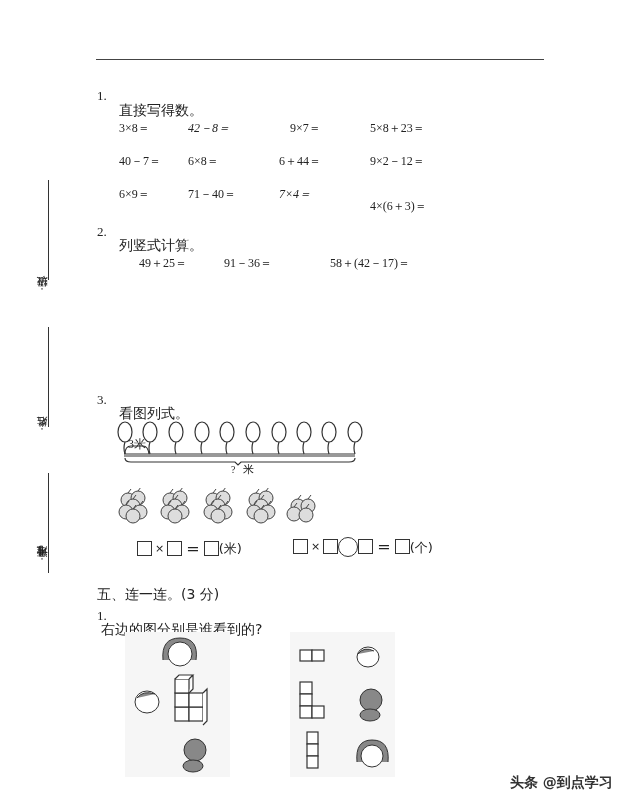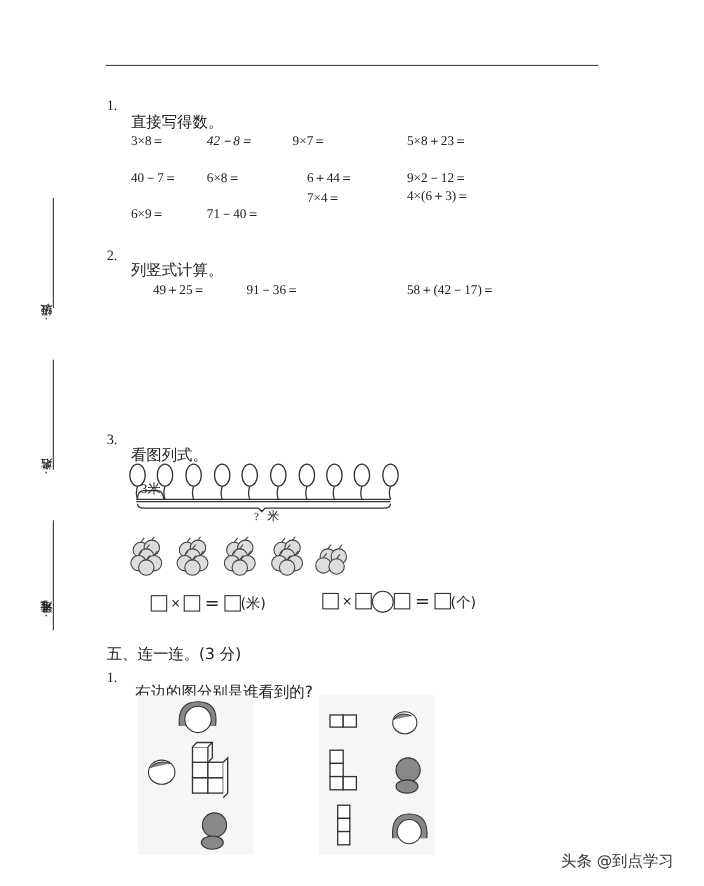--- a/index.html
+++ b/index.html
@@ -29,38 +29,38 @@
 <div class="abs vline" style="left:48px; top:327px; height:100px;"></div>
 <div class="abs vlabel" style="left:36px; top:425px;">姓名：</div>
 <div class="abs vline" style="left:48px; top:473px; height:100px;"></div>
 <div class="abs vlabel" style="left:36px; top:555px;">准考证号：</div>
 
 <div class="abs qnum" style="left:97px; top:88px;">1.</div>
 <div class="abs qtitle" style="left:119px; top:86px;">直接写得数。</div>
 
 <div class="abs eq" style="left:119px; top:120px;">3×8＝</div>
 <div class="abs eq" style="left:188px; top:120px;font-style:italic;">42－8＝</div>
-<div class="abs eq" style="left:266px; top:120px;">9×7＝</div>
+<div class="abs eq" style="left:290px; top:120px;">9×7＝</div>
 <div class="abs eq" style="left:370px; top:120px;">5×8＋23＝</div>
 
 <div class="abs eq" style="left:119px; top:153px;text-align:right;">40－7＝</div>
 <div class="abs eq" style="left:188px; top:153px;">6×8＝</div>
 <div class="abs eq" style="left:279px; top:153px;">6＋44＝</div>
 <div class="abs eq" style="left:370px; top:153px;">9×2－12＝</div>
 
 <div class="abs eq" style="left:119px; top:186px;">6×9＝</div>
 <div class="abs eq" style="left:188px; top:186px;">71－40＝</div>
-<div class="abs eq" style="left:279px; top:172px;">7×4＝</div>
-<div class="abs eq" style="left:370px; top:170px;">4×(6＋3)＝</div>
+<div class="abs eq" style="left:279px; top:186px;font-style:italic;">7×4＝</div>
+<div class="abs eq" style="left:370px; top:198px;">4×(6＋3)＝</div>
 
 <div class="abs qnum" style="left:97px; top:224px;">2.</div>
 <div class="abs qtitle" style="left:119px; top:221px;">列竖式计算。</div>
 <div class="abs eq" style="left:119px; top:255px;margin-left:20px;">49＋25＝</div>
 <div class="abs eq" style="left:224px; top:255px;">91－36＝</div>
-<div class="abs eq" style="left:330px; top:255px;margin-left:40px;">58＋(42－17)＝</div>
+<div class="abs eq" style="left:330px; top:255px;">58＋(42－17)＝</div>
 
 <div class="abs qnum" style="left:97px; top:392px;">3.</div>
 <div class="abs qtitle" style="left:119px; top:389px;">看图列式。</div>
 
 <svg class="abs" style="left:115px; top:418px;" width="260" height="62">
   <g fill="none" stroke="#333" stroke-width="1.2">
     <g>
       <ellipse cx="10" cy="14" rx="7" ry="10"></ellipse>
         <path d="M10 24 q-2 6 0 12"></path>
       <ellipse cx="35" cy="14" rx="7" ry="10"></ellipse>
@@ -121,21 +121,21 @@
 
 <div class="abs" style="left:137px; top:538px; white-space:nowrap;">
   <span class="box"></span><span class="op">×</span><span class="box"></span><span class="eqs">=</span><span class="box"></span><span class="unit">(米)</span>
 </div>
 <div class="abs" style="left:293px; top:536px; white-space:nowrap;">
   <span class="box"></span><span class="op">×</span><span class="box"></span><span class="circ"></span><span class="box"></span><span class="eqs">=</span><span class="box"></span><span class="unit">(个)</span>
 </div>
 
 <div class="abs qtitle" style="left:97px; top:570px;text-align:right;">五、连一连。(3 分)</div>
 <div class="abs qnum" style="left:97px; top:608px;">1.</div>
-<div class="abs qtitle" style="left:123px; top:605px;">右边的图分别是谁看到的?</div>
+<div class="abs qtitle" style="left:101px; top:605px;">右边的图分别是谁看到的?</div>
 
 <svg class="abs" style="left:125px; top:632px;" width="280" height="150">
   <rect x="0" y="0" width="105" height="145" fill="#f6f6f6"></rect>
   <rect x="165" y="0" width="105" height="145" fill="#f6f6f6"></rect>
 
   <g stroke="#333" fill="#fff">
     <path d="M38 28 q-2 -22 17 -22 q19 0 16 22" fill="#888"></path>
     <circle cx="55" cy="22" r="12"></circle>
   </g>
 
@@ -180,13 +180,13 @@
   <g stroke="#333" fill="#888">
     <circle cx="246" cy="68" r="11"></circle>
     <ellipse cx="245" cy="83" rx="10" ry="6"></ellipse>
   </g>
   <g stroke="#333">
     <path d="M232 130 q-2 -22 15 -22 q18 0 16 22" fill="#888"></path>
     <circle cx="247" cy="124" r="11" fill="#fff"></circle>
   </g>
 </svg>
 
-<div class="abs watermark" style="left:510px; top:774px;">头条 @到点学习</div>
+<div class="abs watermark" style="left:510px; top:774px;font-weight:bold;">头条 @到点学习</div>
 
 </body></html>

